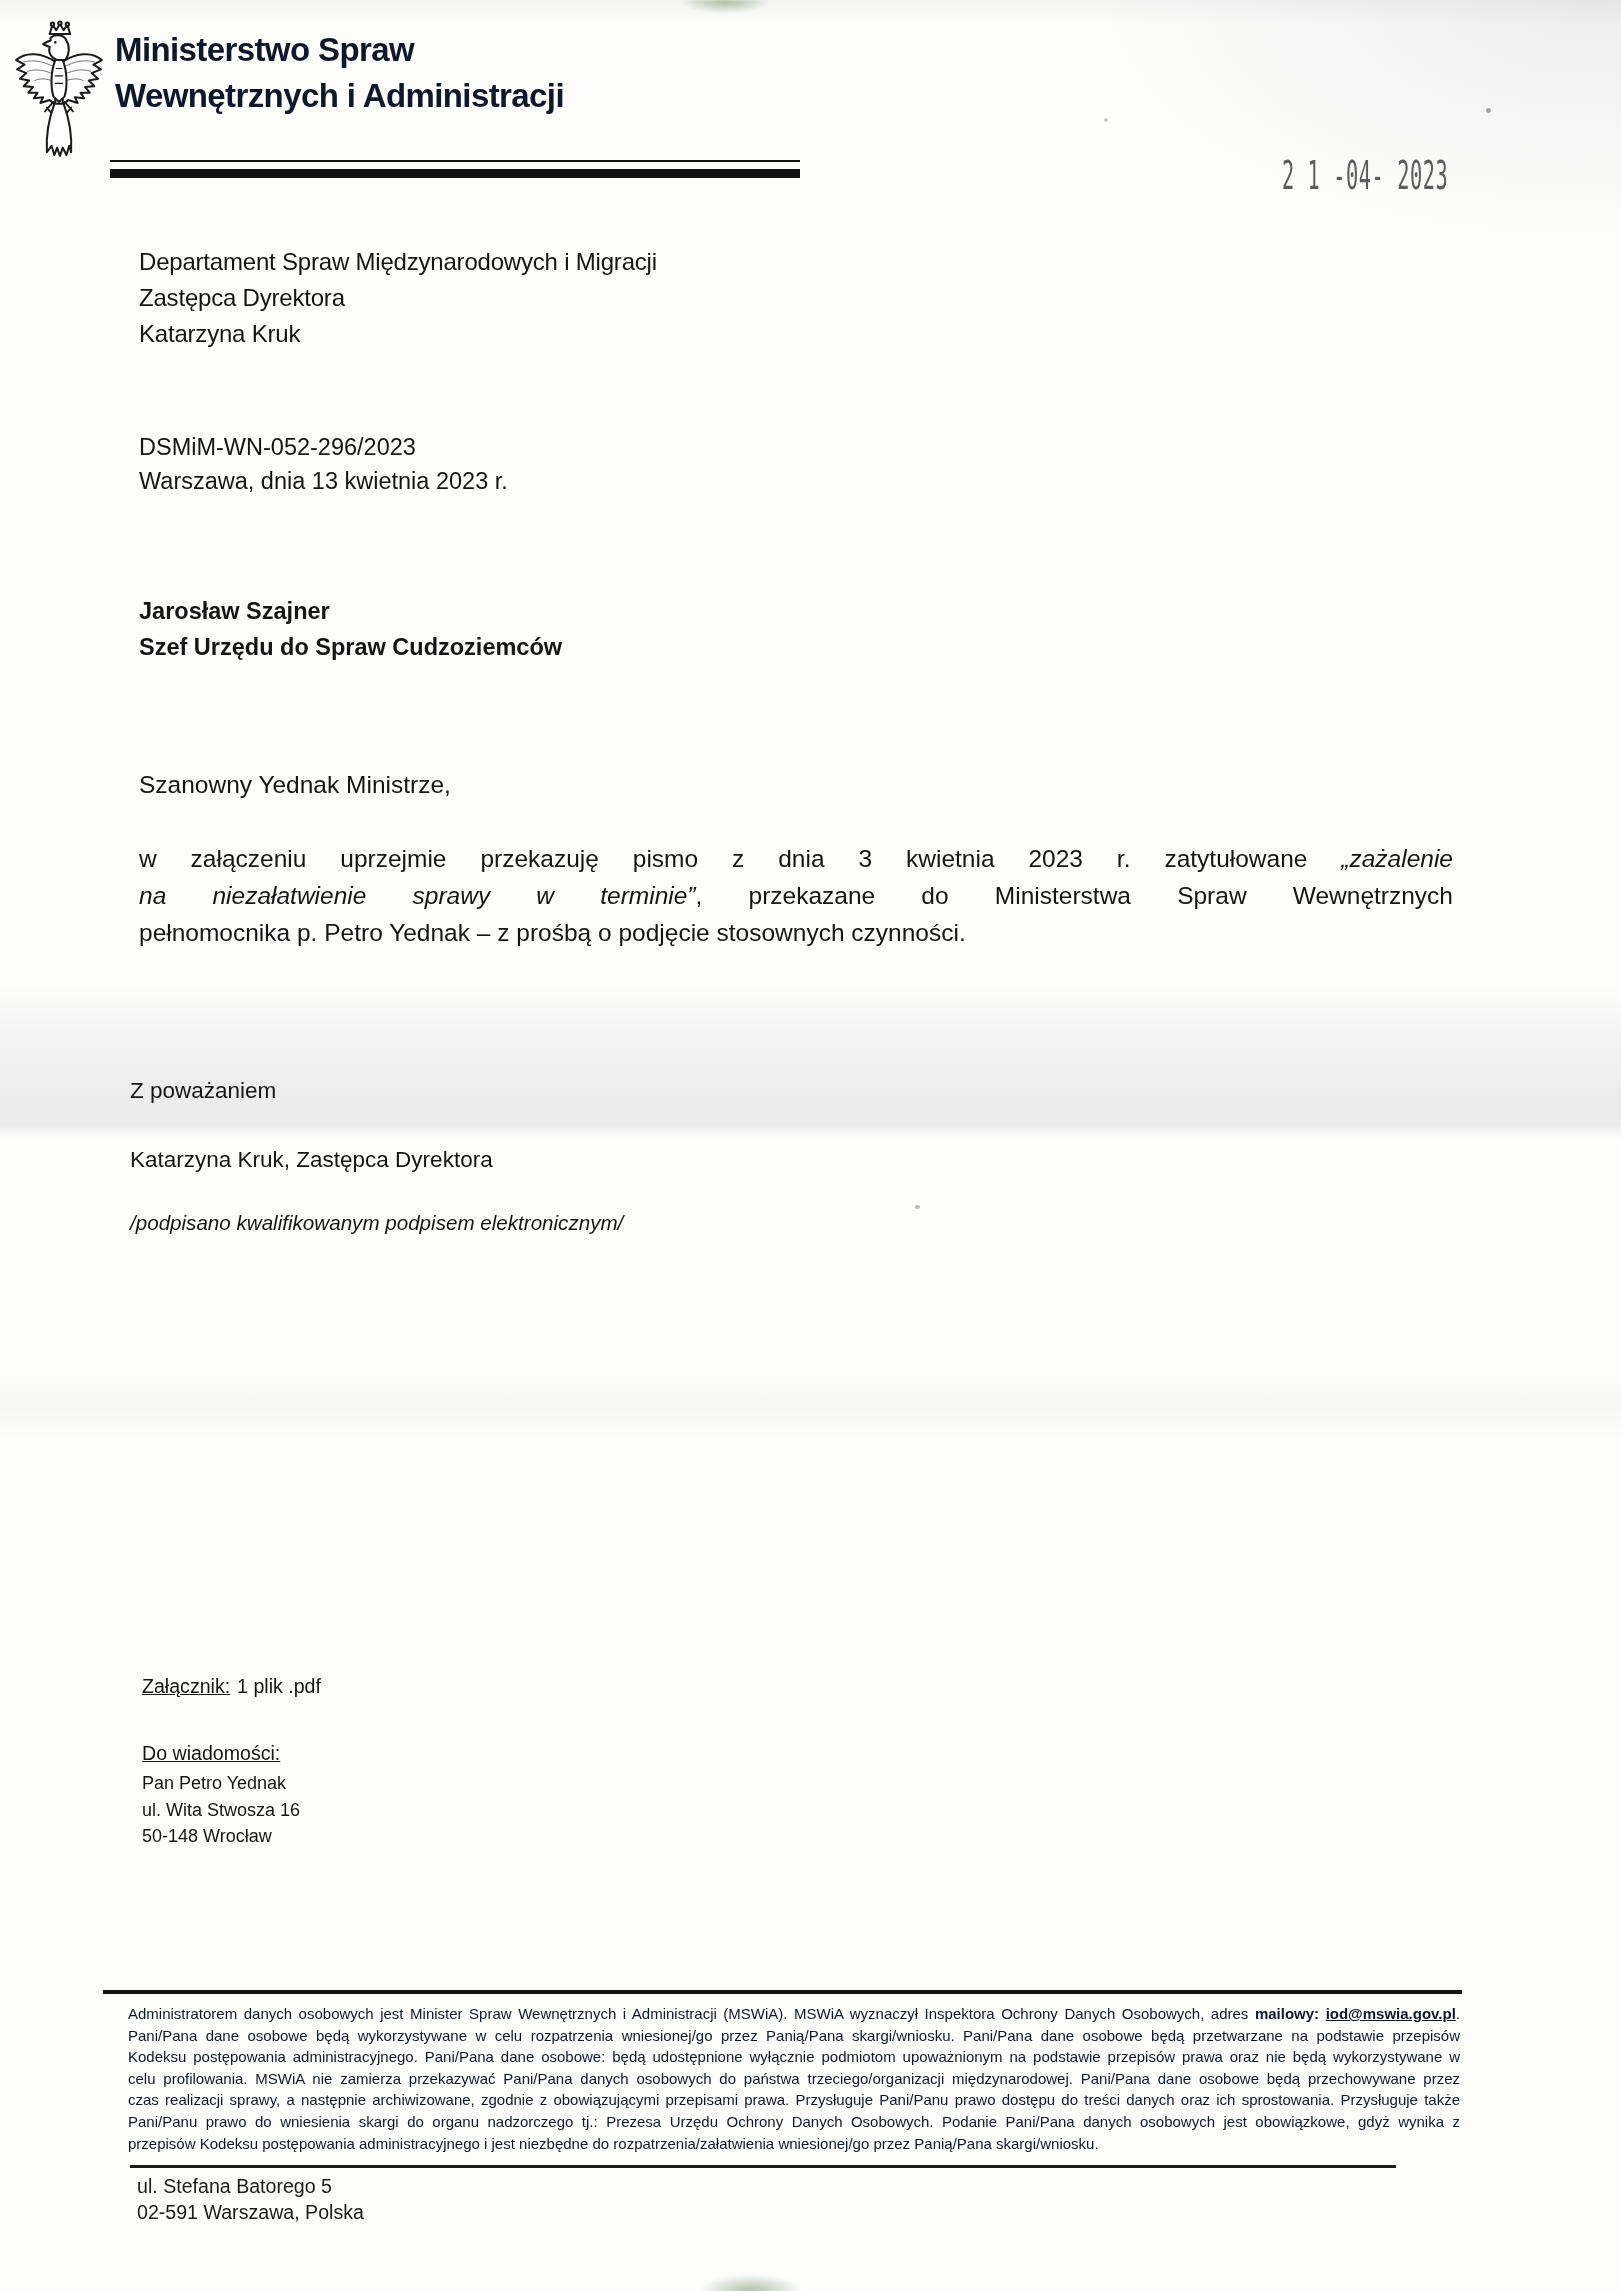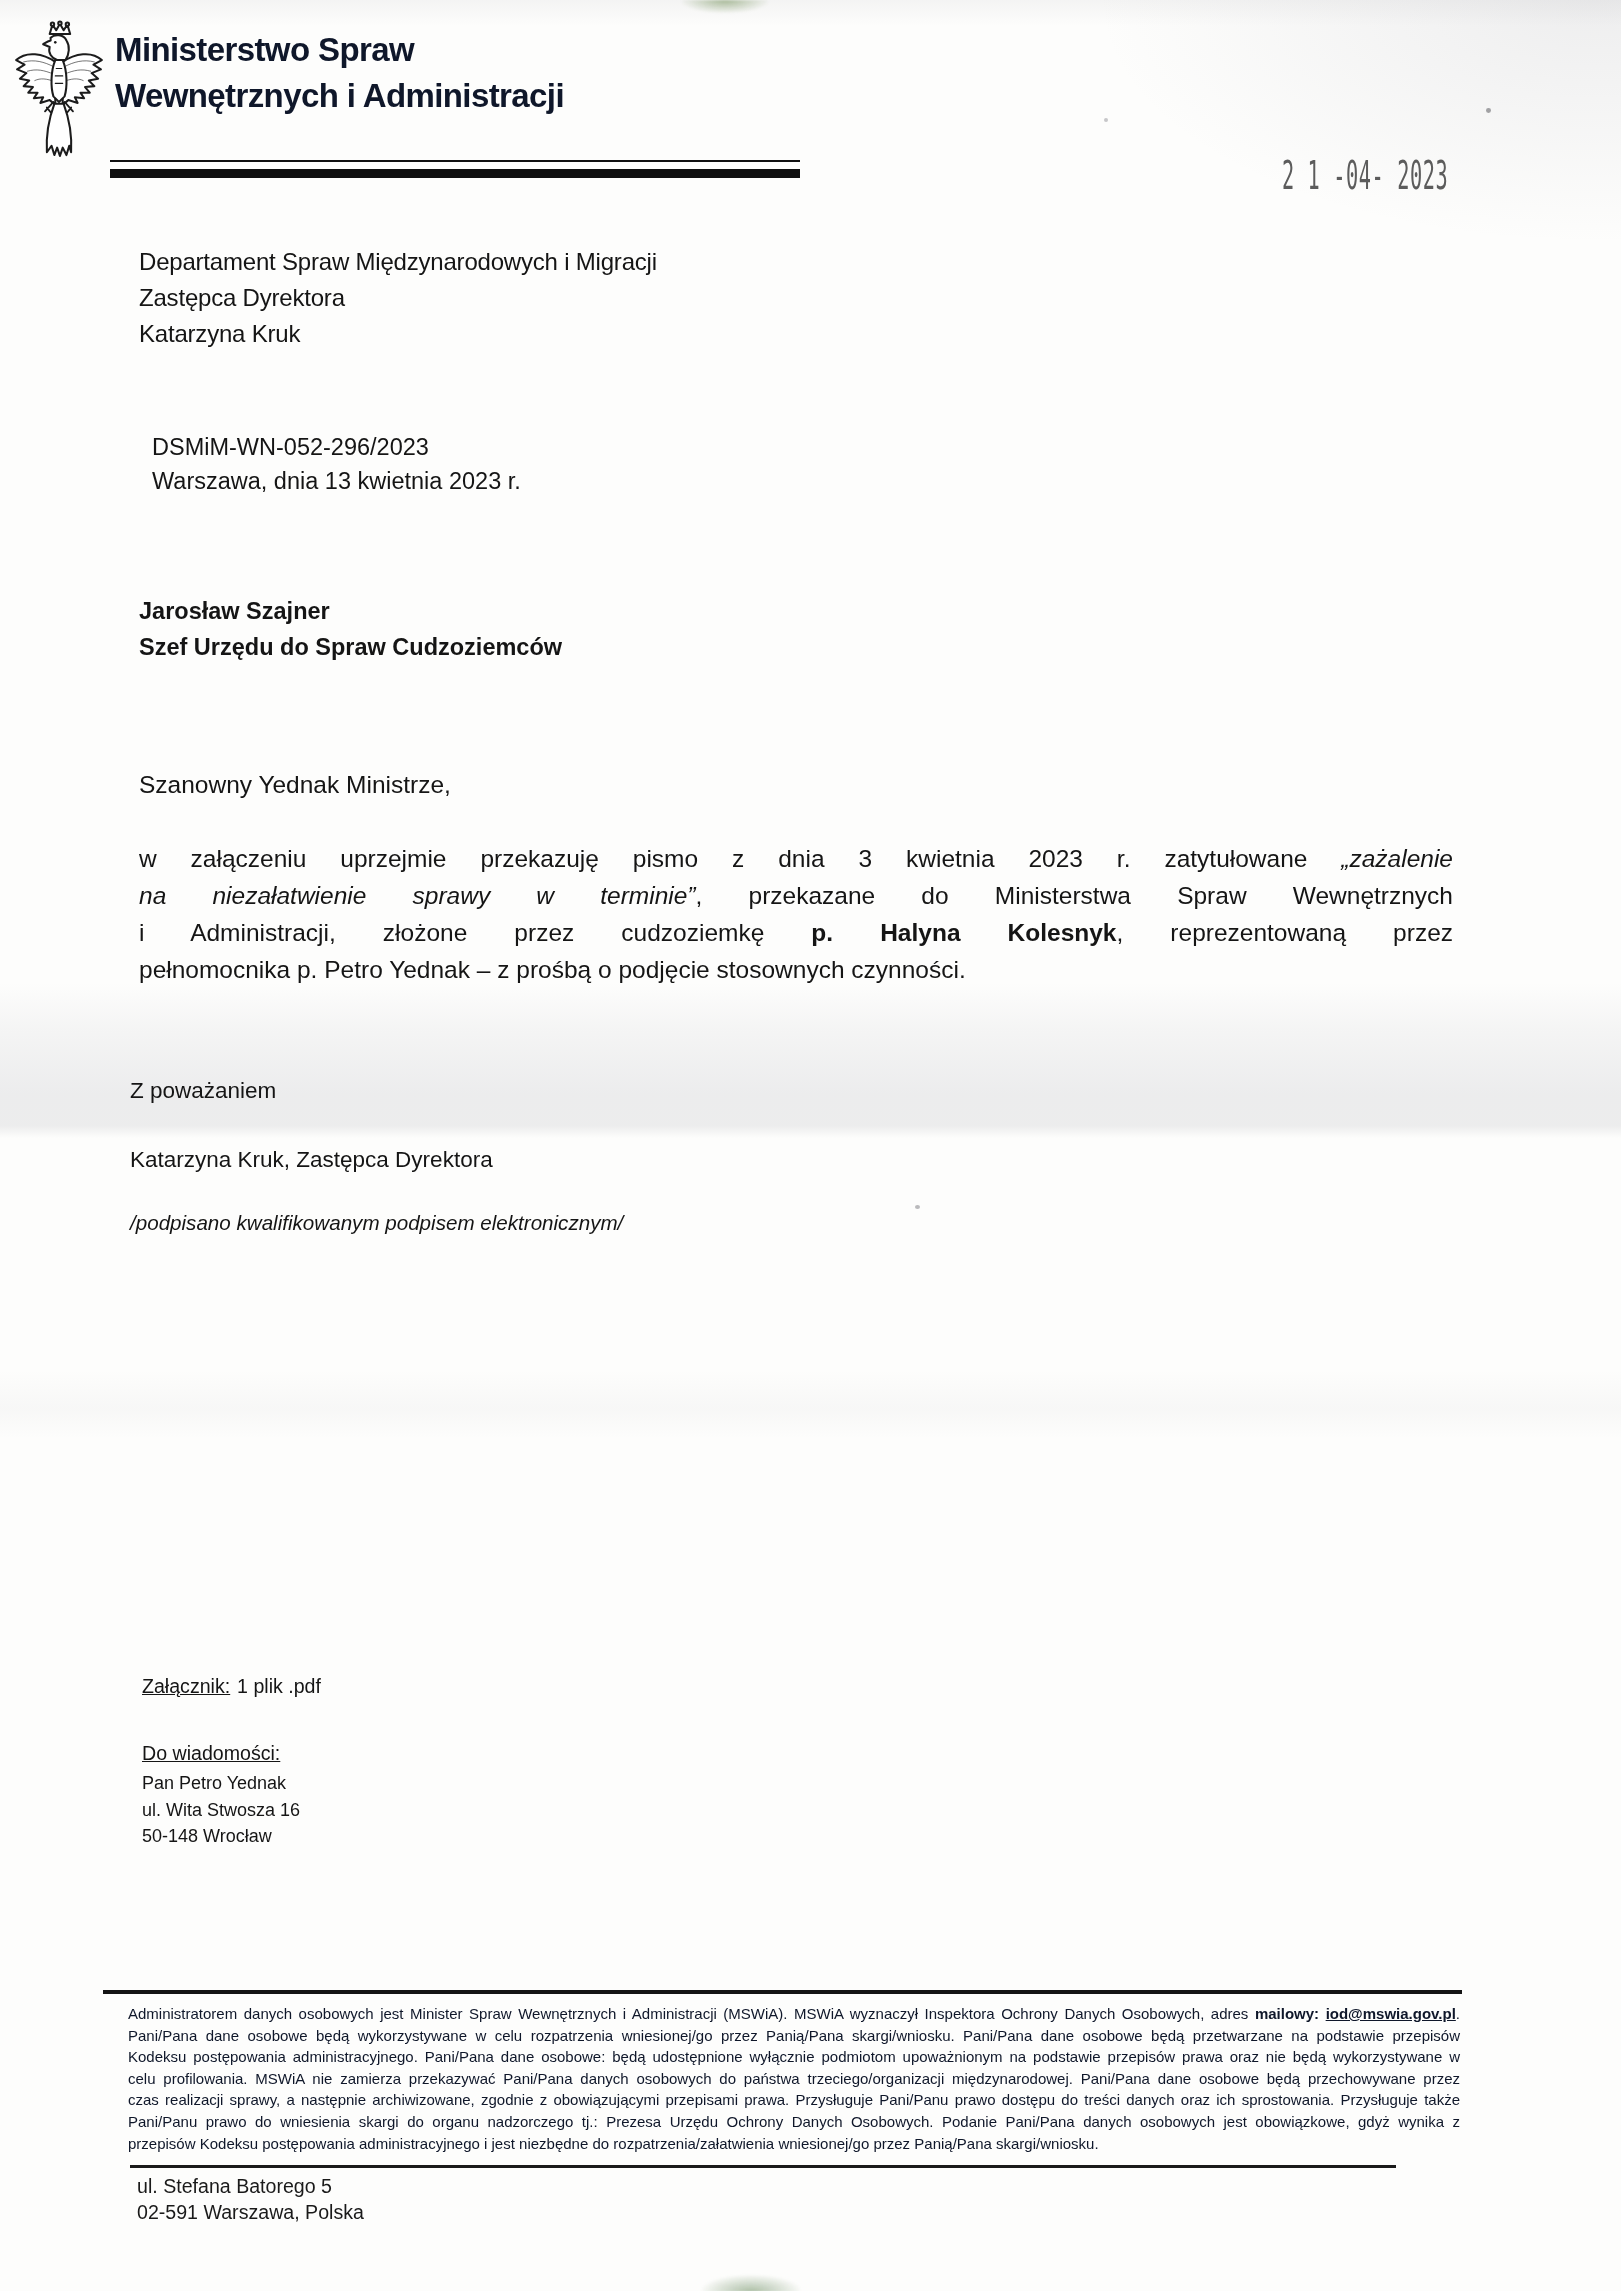--- a/index.html
+++ b/index.html
@@ -29,21 +29,21 @@
   
   .emblem{left:11.8px;top:19.6px;width:94px;height:163px;}
   .ministry{left:115px;top:26.5px;font-size:33px;font-weight:700;line-height:46px;letter-spacing:-0.6px;color:#0f172a;}
   .rule{left:110px;width:690px;background:#101010;}
   .rule-thin{top:160px;height:2px;}
   .rule-thick{top:169px;height:8.8px;}
   .stamp{left:1282px;top:153px;font-family:"DejaVu Sans Mono", monospace;font-size:35px;color:#4f4f4f;
     letter-spacing:1px;transform:scale(0.58,1.12);transform-origin:left top;opacity:0.92;white-space:nowrap;}
   
   .sender{left:139px;top:219px;font-size:24px;line-height:36px;letter-spacing:-0.2px;margin-top:25px;}
-  .reference{left:152px;top:430px;font-size:23.5px;line-height:34px;}
+  .reference{left:139px;top:430px;font-size:23.5px;line-height:34px;}
   .addressee{left:139px;top:593px;font-size:23.5px;line-height:36px;font-weight:700;}
   .greeting{left:139px;top:771px;font-size:24.5px;}
   .body-par{left:139px;top:840px;width:1314px;font-size:24.5px;line-height:37px;}
   .closing{left:130px;top:1078px;font-size:22.5px;}
   .signature{left:130px;top:1147px;font-size:22.5px;}
   .sig-note{left:130px;top:1211px;font-size:20.6px;font-style:italic;}
   .attachment{left:142px;top:1675px;font-size:19.6px;}
   .att-value{margin-left:6.9px;}
   .cc-label{left:142px;top:1742px;font-size:19.6px;text-decoration:underline;}
   .cc-lines{left:142px;top:1770px;font-size:18px;line-height:26.5px;}
@@ -116,21 +116,20 @@
 
 <div class="abs addressee">
   <div>Jarosław Szajner</div>
   <div>Szef Urzędu do Spraw Cudzoziemców</div>
 </div>
 
 <div class="abs greeting">Szanowny Yednak Ministrze,</div>
 <div class="abs body-par" id="body-par">
     <div class="rline just"><span class="r-n">w załączeniu uprzejmie przekazuję pismo z dnia 3 kwietnia 2023 r. zatytułowane </span><span class="r-i">„zażalenie</span></div>
     <div class="rline just"><span class="r-i">na niezałatwienie sprawy w terminie”</span><span class="r-n">, przekazane do Ministerstwa Spraw Wewnętrznych</span></div>
-    <div class="rline just"><span class="r-n">i Administracji, złożone przez cudzoziemkę </span><span class="r-b">p. Halyna Kolesnyk</span><span class="r-n">, reprezentowaną przez</span></div>
     <div class="rline"><span class="r-n">pełnomocnika p. Petro Yednak – z prośbą o podjęcie stosownych czynności.</span></div>
   </div>
 <div class="abs closing">Z poważaniem</div>
 <div class="abs signature">Katarzyna Kruk, Zastępca Dyrektora</div>
 <div class="abs sig-note">/podpisano kwalifikowanym podpisem elektronicznym/</div>
 
 <div class="abs attachment">
   <span class="ul">Załącznik:</span><span class="att-value">1 plik .pdf</span>
 </div>
 <div class="abs cc-label">Do wiadomości:</div>

